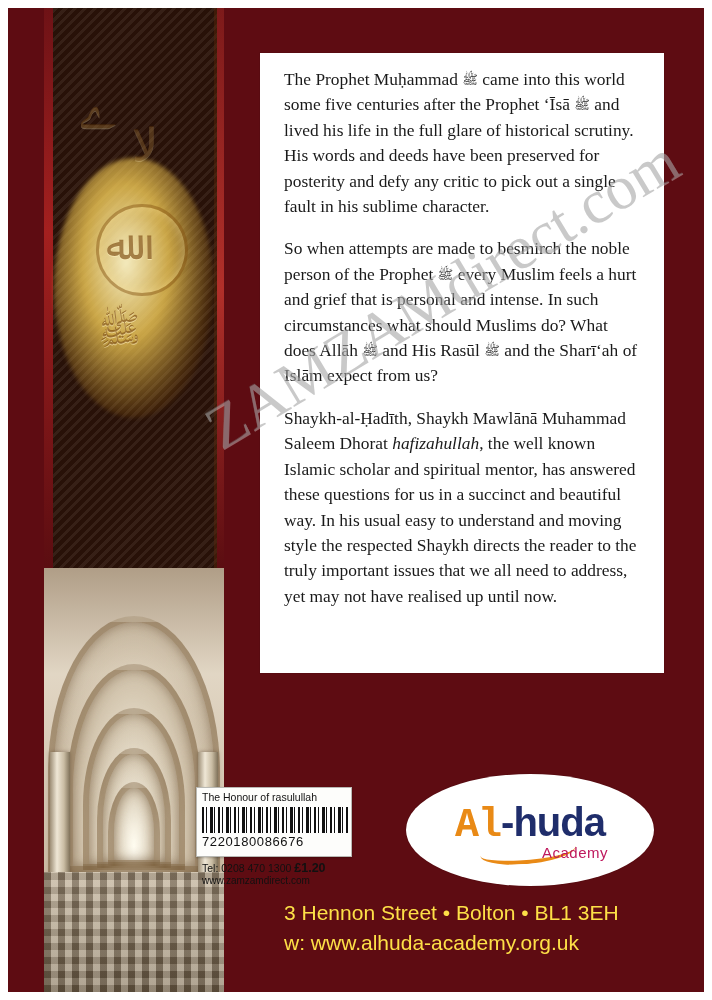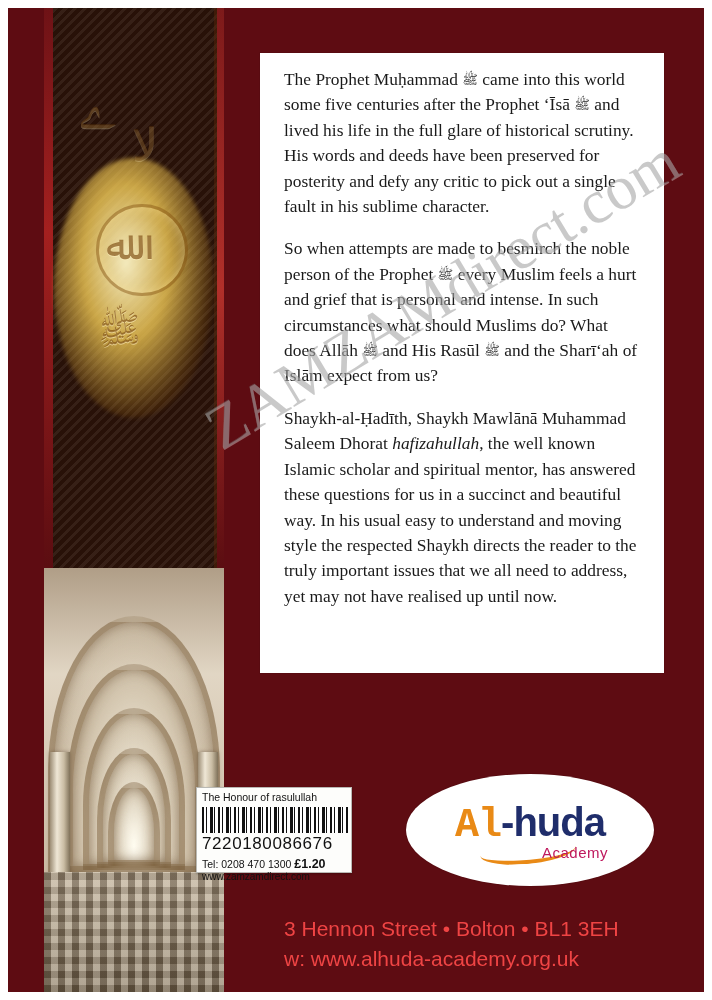--- a/index.html
+++ b/index.html
@@ -206,21 +206,21 @@
     pointer-events: none;
     text-shadow: 0 1px 0 rgba(255,255,255,.35);
   }
 
   
   .price-label {
     position: absolute;
     left: 188px;
     top: 779px;
     width: 156px;
-    height: 86px;
+    height: 70px;
     background: #fdfdfb;
     border: 1px solid #b9b9b4;
     box-shadow: 0 1px 2px rgba(0,0,0,.25);
     font-family: "Liberation Sans", sans-serif;
     color: #111;
     padding: 3px 5px;
     box-sizing: border-box;
   }
   .price-title {
     font-size: 10.5px;
@@ -230,23 +230,23 @@
   .barcode {
     height: 26px;
     width: 146px;
     background:
       repeating-linear-gradient(90deg,
         #111 0 2px, #fff 2px 4px, #111 4px 5px, #fff 5px 8px,
         #111 8px 11px, #fff 11px 12px, #111 12px 13px, #fff 13px 16px);
     margin-bottom: 1px;
   }
   .barcode-num {
-    font-size: 17px;
+    font-size: 13px;
     letter-spacing: .6px;
-    margin-bottom: 3px;
+    margin-bottom: 12px;
   }
   .price-tel {
     font-size: 10.5px;
   }
   .price-tel .amount {
     font-weight: bold;
     font-size: 12.5px;
   }
   .price-web {
     font-size: 10px;
@@ -295,24 +295,23 @@
     transform: rotate(-3deg);
   }
 
   
   .address {
     position: absolute;
     left: 276px;
     top: 890px;
     width: 400px;
     font-family: "Liberation Sans", sans-serif;
-    color: #ef4444;
+    color: #fde047;
     font-size: 21px;
     line-height: 1.45;
-    margin-top: 16px;
   }
   .address div { white-space: nowrap; }
 </style>
 </head>
 <body>
 
 <div class="page">
   <div class="cover">
 
     <div class="photo-strip">

